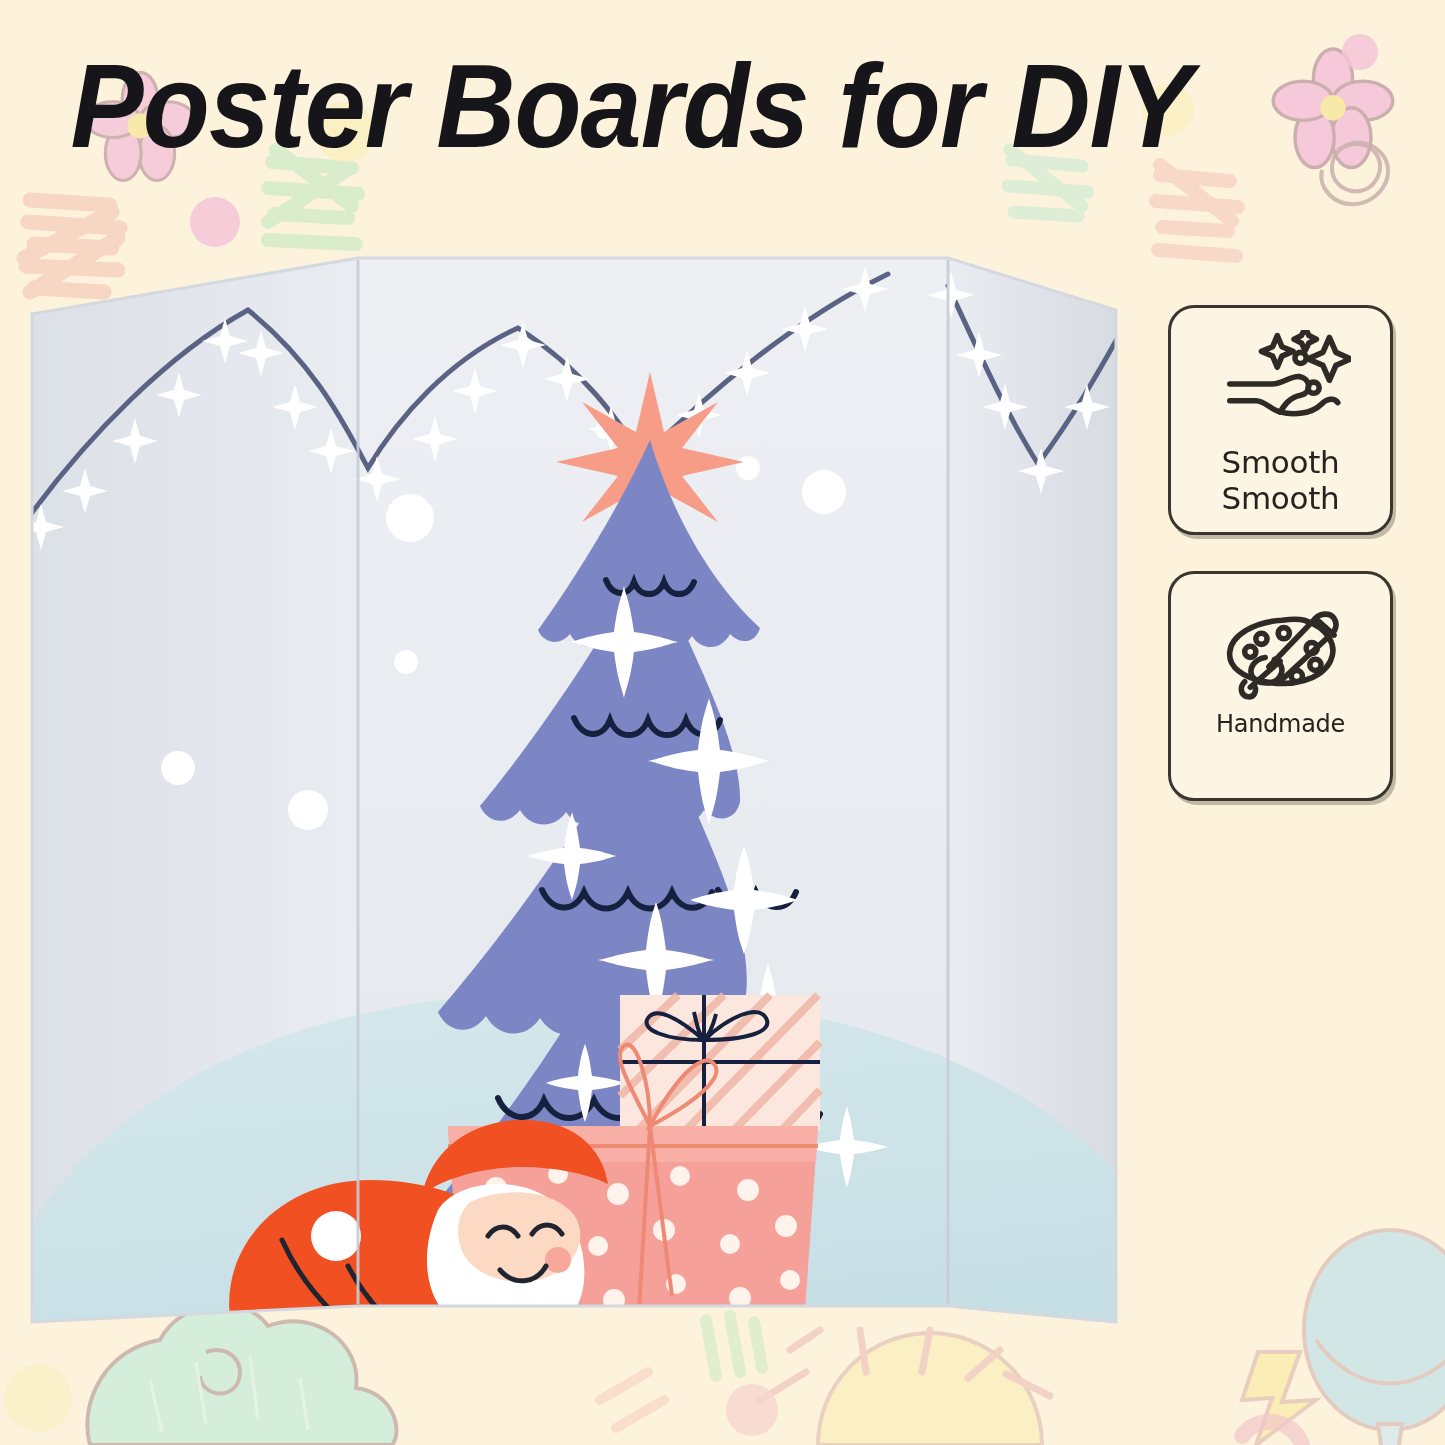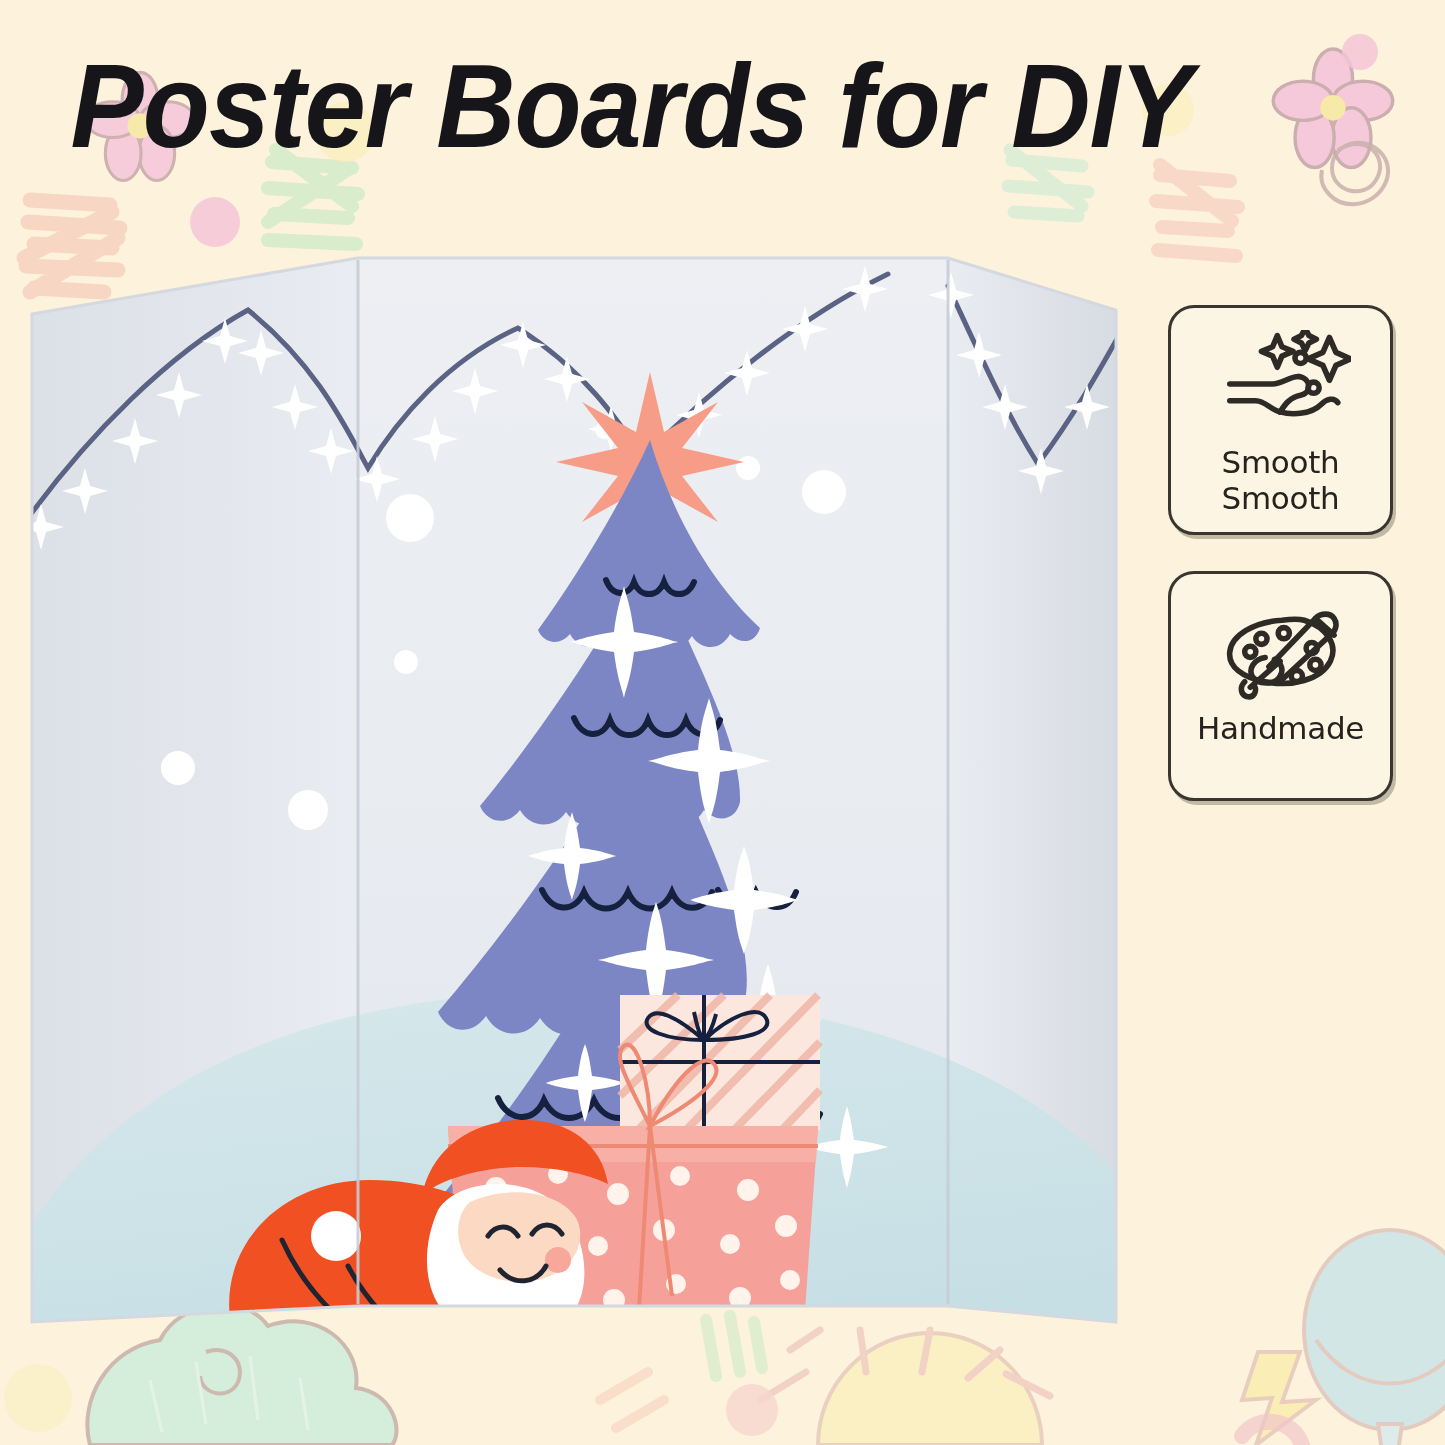--- a/index.html
+++ b/index.html
@@ -41,21 +41,21 @@
     border-radius:26px;
     background:#FCF5E4;
     box-shadow:3px 4px 0 rgba(60,52,40,.30);
     display:flex;flex-direction:column;align-items:center;justify-content:flex-start;
     padding-top:22px;
     box-sizing:border-box;
   }
   .badge .bicon{width:140px;height:108px;display:block;}
   .badge .blabel{
     margin-top:6px;
-    font-size:31px;
+    font-size:24px;
     line-height:1.17;
     color:#26231F;
     text-align:center;
     letter-spacing:-.3px;
     font-family:"DejaVu Sans","Liberation Sans",sans-serif;
   }
   .badge.two-line .blabel{font-size:31px;}
 </style>
 </head>
 <body>

